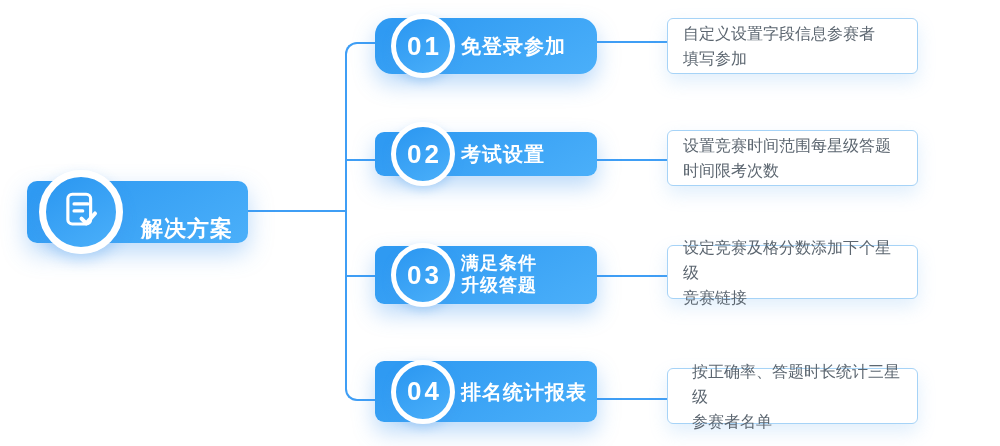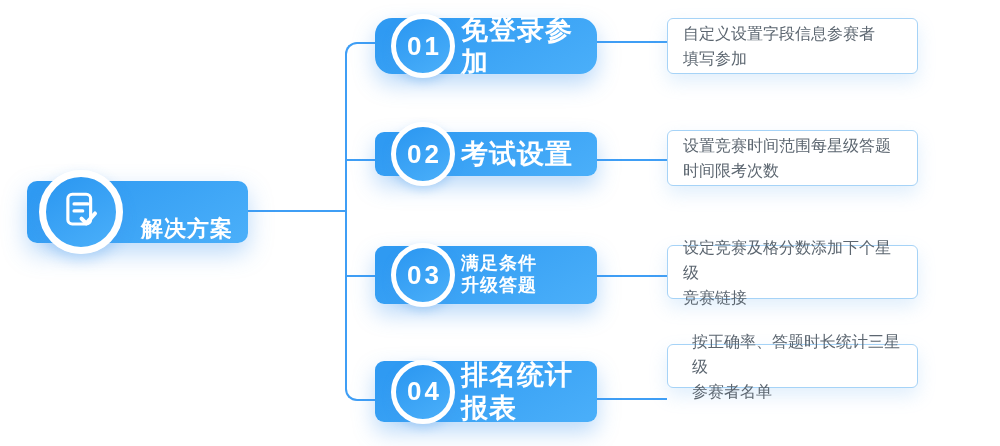--- a/index.html
+++ b/index.html
@@ -77,39 +77,39 @@
     box-shadow:0 4px 10px rgba(64,150,238,.28);
     display:flex;align-items:center;justify-content:center;
   }
   .step-num{
     color:#ffffff;font-size:26px;font-weight:bold;letter-spacing:3px;
     margin-left:3px; 
   }
   .step-label{
     position:absolute;left:86px;top:0;height:100%;width:130px;
     display:flex;align-items:center;
-    color:#ffffff;font-size:27px;font-weight:bold;letter-spacing:1px;
+    color:#ffffff;font-size:20px;font-weight:bold;letter-spacing:1px;
     white-space:pre-line;line-height:1.2;
   }
   .step-node.s3 .step-label{font-size:18px;}
 
   
   .desc-card{
     position:absolute;left:667px;width:251px;
     background:#ffffff;
     border:1px solid var(--box-border);
     border-radius:6px;
     box-shadow:0 8px 18px rgba(120,180,240,.22);
     display:flex;align-items:center;
     padding:6px 15px;
   }
   .desc-card.d1{top:18px;height:56px;}
   .desc-card.d2{top:130px;height:56px;}
   .desc-card.d3{top:245px;height:54px;}
-  .desc-card.d4{top:344px;height:44px;padding-left:24px;}
+  .desc-card.d4{top:368px;height:56px;padding-left:24px;}
   .desc-text{
     color:var(--desc-text);font-size:16px;line-height:25px;
     white-space:pre-line;
   }
 </style>
 </head>
 <body>
 
 <div class="canvas">
 

